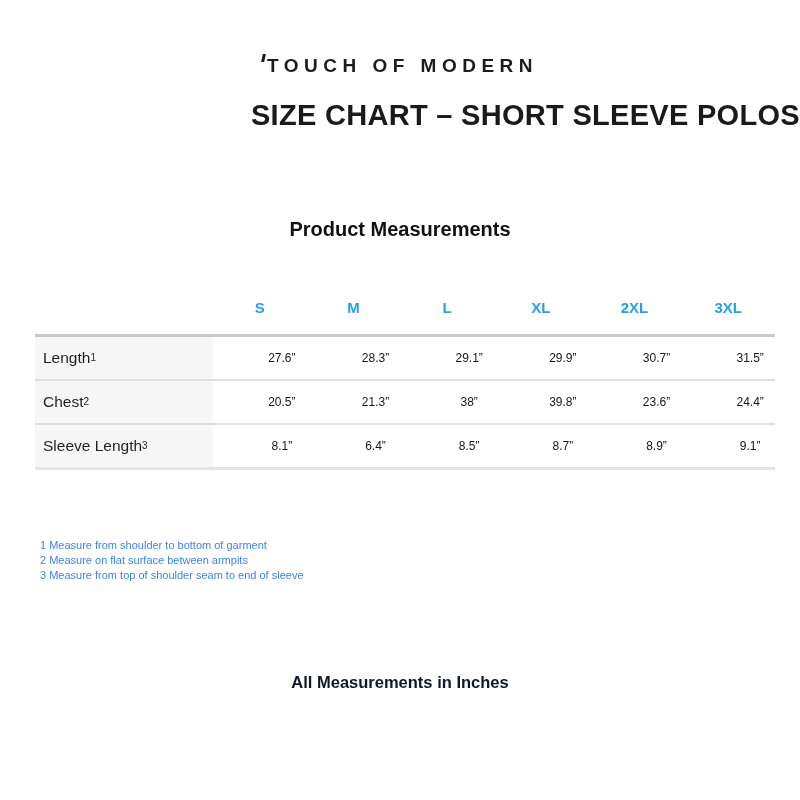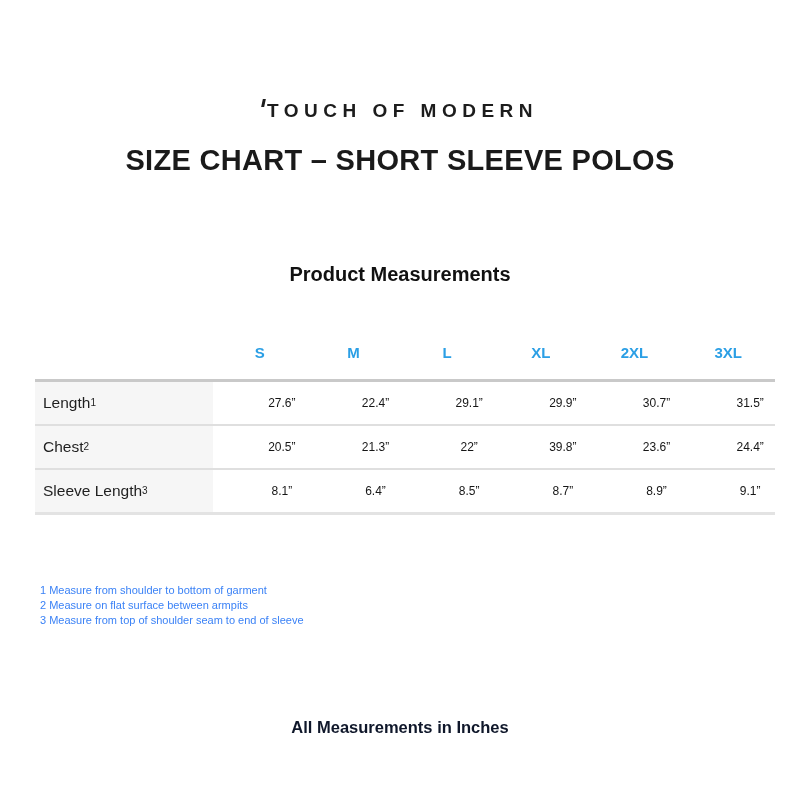--- a/index.html
+++ b/index.html
@@ -12,42 +12,42 @@
   .page {
     position: relative;
     width: 800px;
     height: 800px;
     background: #ffffff;
     overflow: hidden;
   }
 
   
   .logo-row {
-    margin-top: 99px;
+    margin-top: 54px;
     text-align: center;
     font-size: 19px;
     font-weight: 700;
     letter-spacing: 5.5px;
     color: #1c1c1c;
     white-space: nowrap;
   }
   .logo-mark {
     display: inline-block;
     width: 3px;
     height: 8px;
     background: #1c1c1c;
     transform: skewX(-12deg);
     vertical-align: 10px;
     margin-right: 2px;
   }
 
   
   .page-title {
     margin-top: 22px;
-    text-align: center;
+    text-align: right;
     font-size: 29px;
     font-weight: 700;
     letter-spacing: 0.3px;
     color: #1a1a1a;
   }
 
   
   .section-heading {
     margin-top: 86px;
     text-align: center;
@@ -152,35 +152,35 @@
     </div>
 
     <div class="table-body">
 
       <div class="table-row">
         <div class="row-label-cell">
           <span>Length</span>
             <sup>1</sup>
         </div>
         <div class="value-cell">27.6”</div>
-        <div class="value-cell">22.4”</div>
+        <div class="value-cell">28.3”</div>
         <div class="value-cell">29.1”</div>
         <div class="value-cell">29.9”</div>
         <div class="value-cell">30.7”</div>
         <div class="value-cell">31.5”</div>
       </div>
 
       <div class="table-row">
         <div class="row-label-cell">
           <span>Chest</span>
             <sup>2</sup>
         </div>
         <div class="value-cell">20.5”</div>
         <div class="value-cell">21.3”</div>
-        <div class="value-cell">22”</div>
+        <div class="value-cell">38”</div>
         <div class="value-cell">39.8”</div>
         <div class="value-cell">23.6”</div>
         <div class="value-cell">24.4”</div>
       </div>
 
       <div class="table-row">
         <div class="row-label-cell">
           <span>Sleeve Length</span>
             <sup>3</sup>
         </div>

